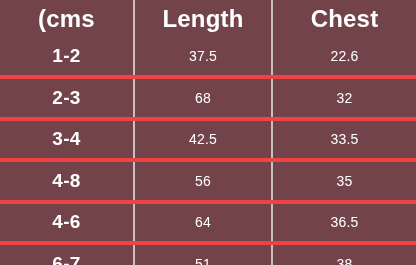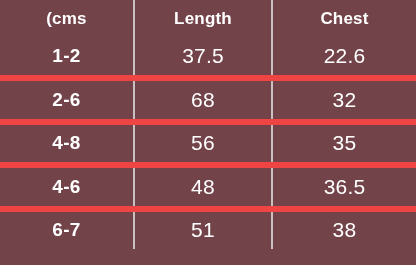--- a/index.html
+++ b/index.html
@@ -30,49 +30,49 @@
 
   table.size-chart th,
   table.size-chart td {
     height: 37.5px;
     padding: 0;
     margin: 0;
     text-align: center;
     vertical-align: middle;
     color: #ffffff;
     border-right: 2px solid #c9c0c1;
-    border-bottom: 6px solid #ef4444;
+    border-bottom: 4px solid #ef4444;
     background: #73434a;
     overflow: hidden;
     white-space: nowrap;
   }
   table.size-chart th:last-child,
   table.size-chart td:last-child {
     border-right: none;
   }
   table.size-chart tr:last-child th,
   table.size-chart tr:last-child td {
     border-bottom: none;
   }
 
   
   tr.head-row th {
-    font-size: 17px;
+    font-size: 24px;
     font-weight: bold;
     letter-spacing: 0.2px;
   }
   
   td.size-cell {
     font-size: 19px;
     font-weight: bold;
     letter-spacing: 0.3px;
   }
   
   td.val-cell {
-    font-size: 21px;
+    font-size: 14px;
     font-weight: normal;
     letter-spacing: 0.2px;
   }
 </style>
 </head>
 <body>
 
 <div id="screen">
   <table class="size-chart">
     <colgroup>
@@ -87,32 +87,37 @@
         <th>Chest</th>
       </tr>
     </thead>
     <tbody>
       <tr>
         <td class="size-cell">1-2</td>
         <td class="val-cell">37.5</td>
         <td class="val-cell">22.6</td>
       </tr>
       <tr>
-        <td class="size-cell">2-6</td>
+        <td class="size-cell">2-3</td>
         <td class="val-cell">68</td>
         <td class="val-cell">32</td>
+      </tr>
+      <tr>
+        <td class="size-cell">3-4</td>
+        <td class="val-cell">42.5</td>
+        <td class="val-cell">33.5</td>
       </tr>
       <tr>
         <td class="size-cell">4-8</td>
         <td class="val-cell">56</td>
         <td class="val-cell">35</td>
       </tr>
       <tr>
         <td class="size-cell">4-6</td>
-        <td class="val-cell">48</td>
+        <td class="val-cell">64</td>
         <td class="val-cell">36.5</td>
       </tr>
       <tr>
         <td class="size-cell">6-7</td>
         <td class="val-cell">51</td>
         <td class="val-cell">38</td>
       </tr>
     </tbody>
   </table>
 </div>

